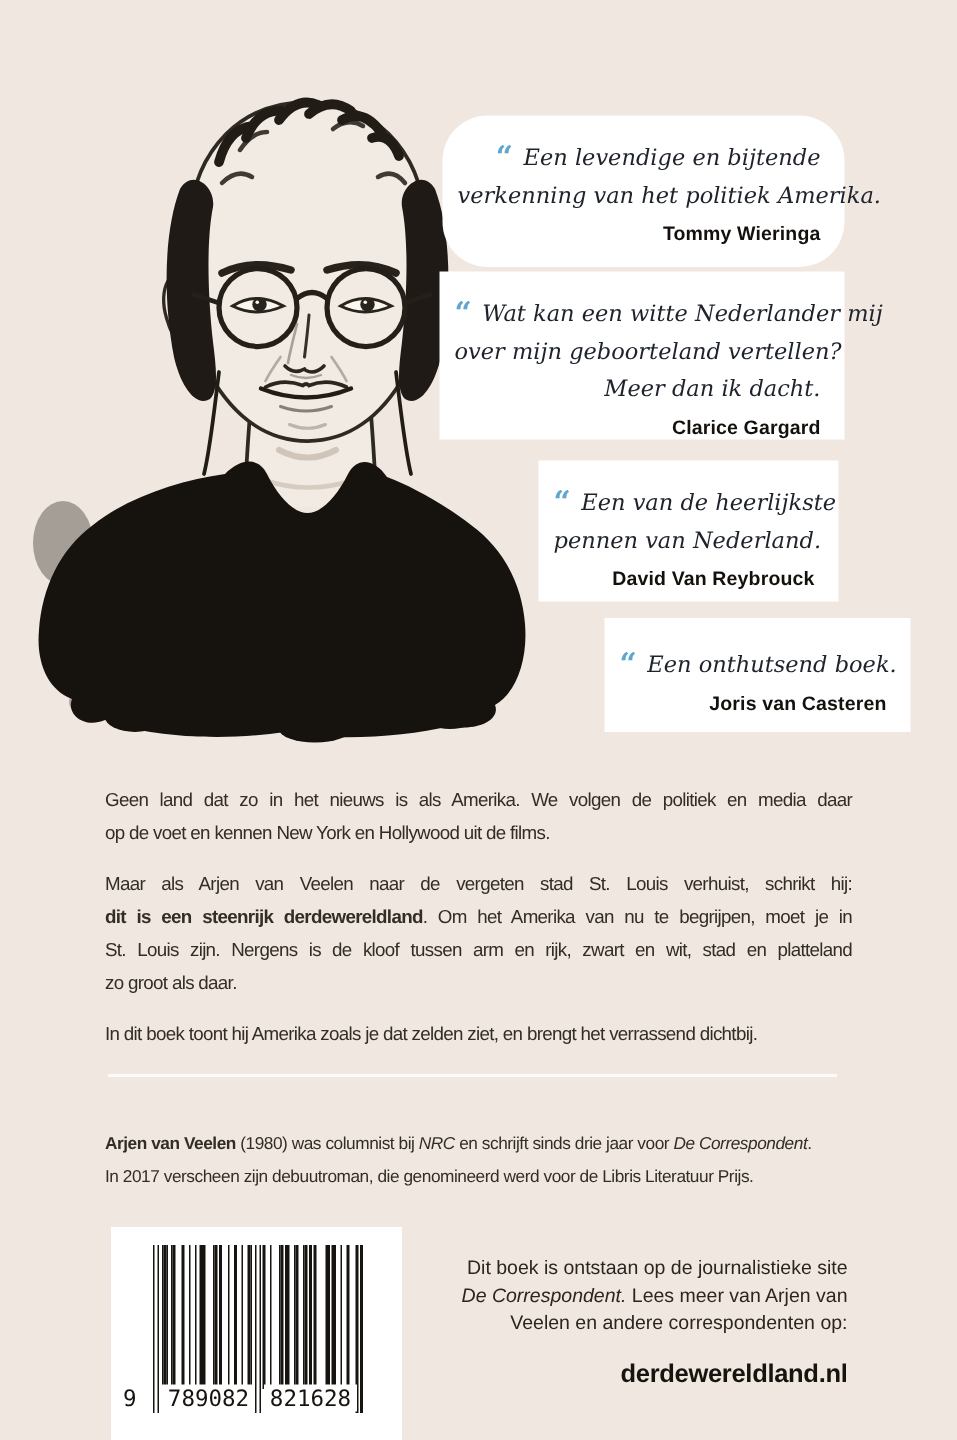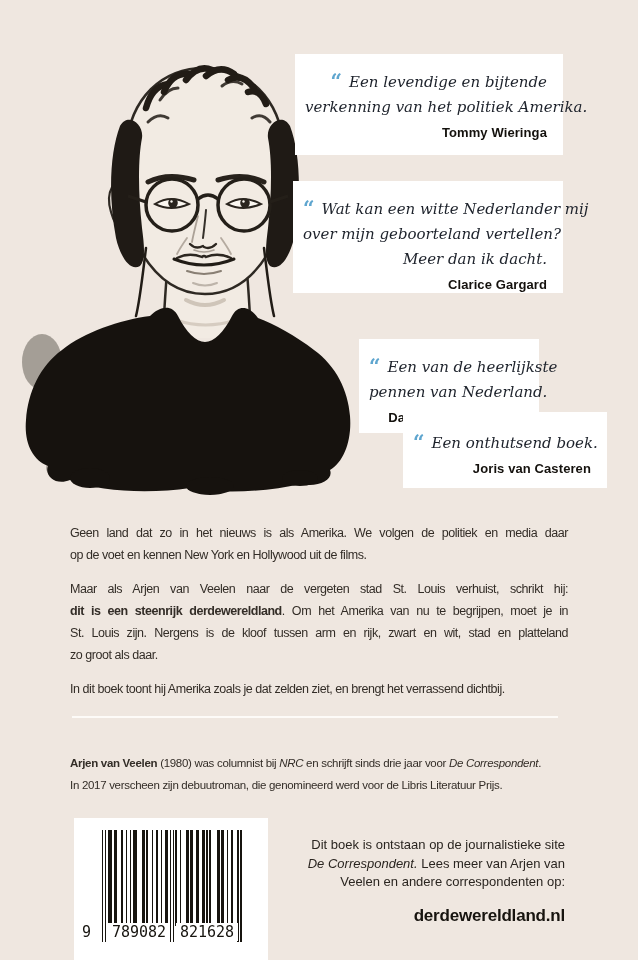--- a/index.html
+++ b/index.html
@@ -14,23 +14,23 @@
   .portrait{position:absolute;left:0;top:0;z-index:0;}
 
   
   .quote-box{
     position:absolute;z-index:2;
     background:#ffffff;
     box-sizing:border-box;
     padding:14px 16px 0 10px;
     text-align:right;
   }
-  .qb1{left:295px;top:54px;width:268px;height:101px;}
+  .qb1{left:295px;top:77px;width:268px;height:101px;border-radius:30px;}
   .qb2{left:293px;top:181px;width:270px;height:112px;}
-  .qb3{left:359px;top:307px;width:180px;height:94px;margin-top:32px;}
+  .qb3{left:359px;top:307px;width:200px;height:94px;}
   .qb4{left:359px;top:412px;width:204px;height:76px;padding-top:17px;margin-left:44px;}
   .qline{
     font-family:"DejaVu Serif","Liberation Serif",serif;
     font-style:italic;
     font-size:15px;line-height:25px;
     color:#1d222b;
     white-space:nowrap;
   }
   .qmark{
     font-style:normal;

